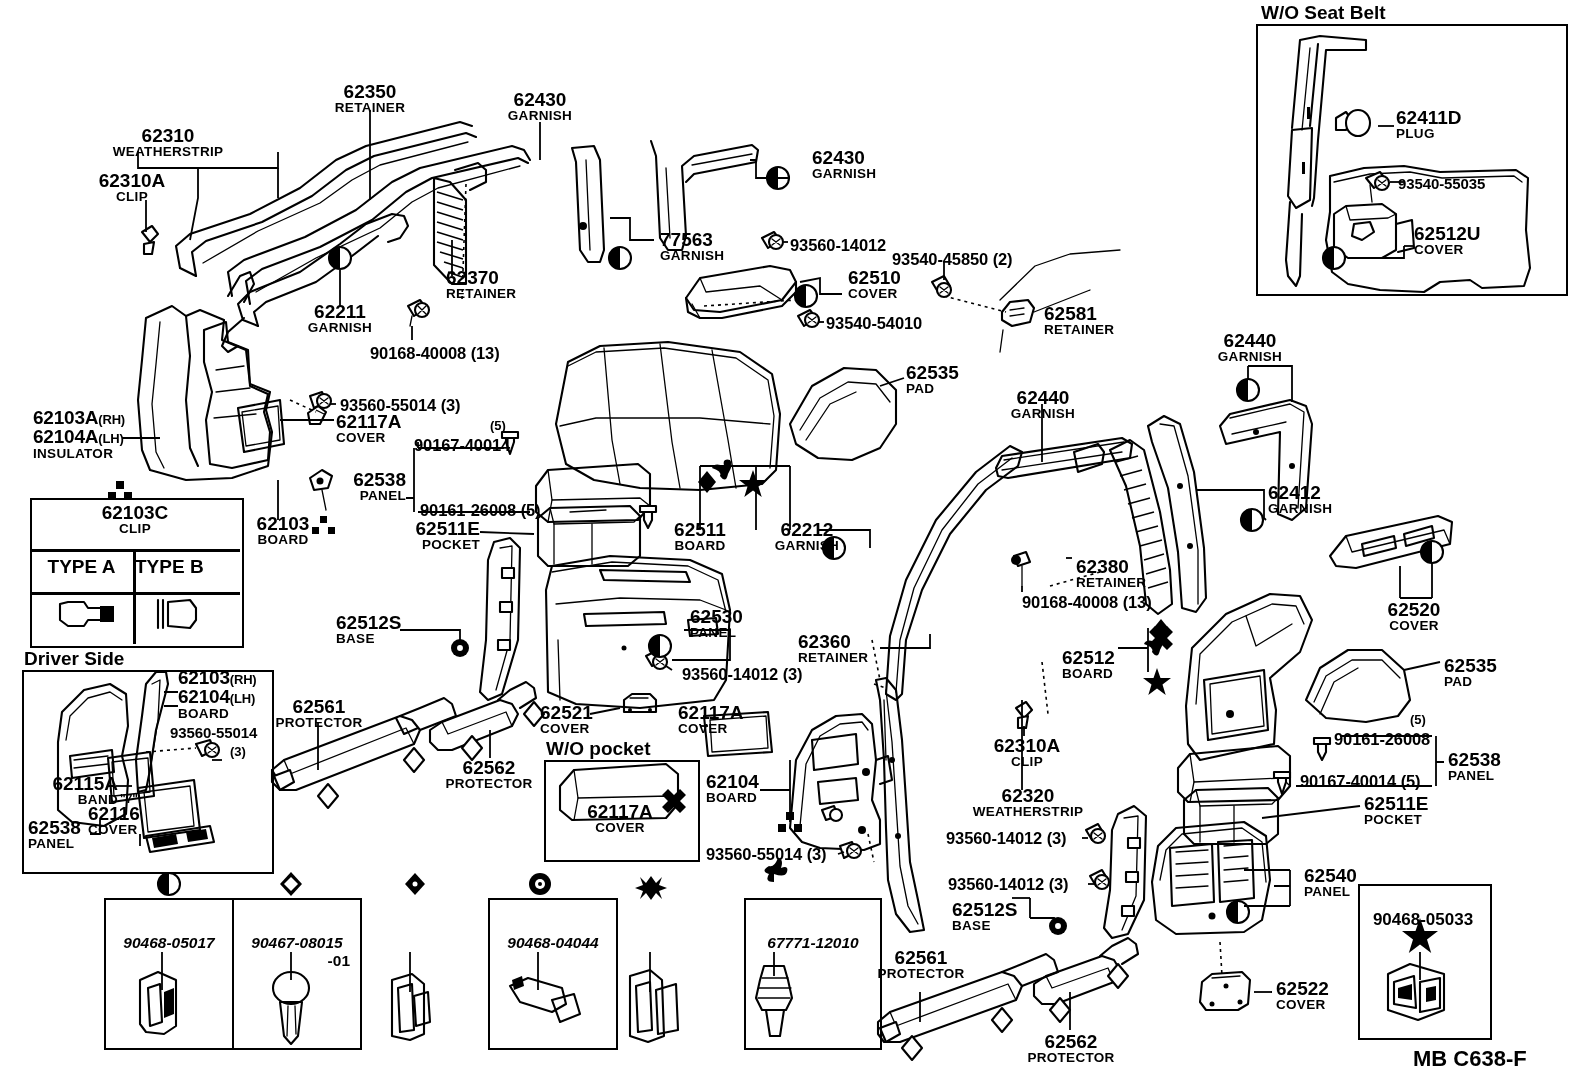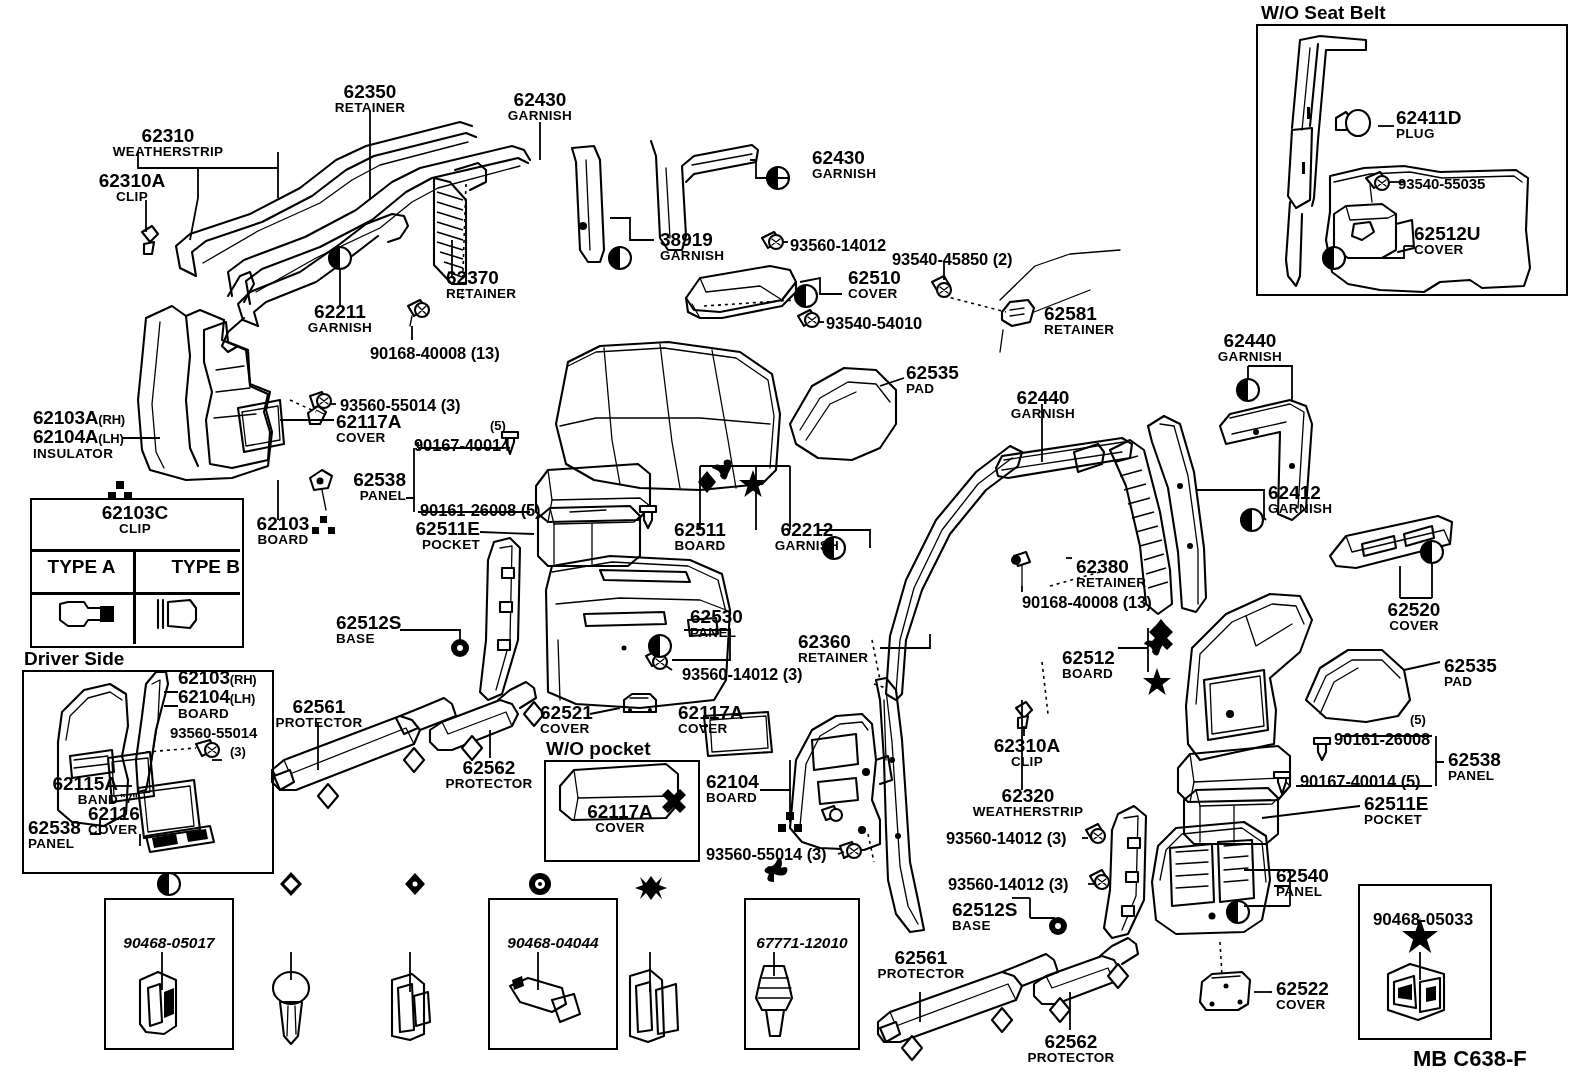--- a/index.html
+++ b/index.html
@@ -765,21 +765,21 @@
 </div>
 <div class="lbl" style="left:446px;top:268px">
   <span class="num">62370</span>
   <span class="sub">RETAINER</span>
 </div>
 <div class="lbl c" style="left:275px;top:302px;width:130px">
   <span class="num">62211</span>
   <span class="sub">GARNISH</span>
 </div>
 <div class="lbl" style="left:660px;top:230px">
-  <span class="num">38919</span>
+  <span class="num">77563</span>
   <span class="sub">GARNISH</span>
 </div>
 <div class="lbl" style="left:848px;top:268px">
   <span class="num">62510</span>
   <span class="sub">COVER</span>
 </div>
 <div class="lbl" style="left:1044px;top:304px">
   <span class="num">62581</span>
   <span class="sub">RETAINER</span>
 </div>
@@ -895,21 +895,21 @@
   <span class="sub">CLIP</span>
 </div>
 <div class="lbl c" style="left:948px;top:786px;width:160px">
   <span class="num">62320</span>
   <span class="sub">WEATHERSTRIP</span>
 </div>
 <div class="lbl" style="left:952px;top:900px">
   <span class="num">62512S</span>
   <span class="sub">BASE</span>
 </div>
-<div class="lbl" style="left:1276px;top:866px">
+<div class="lbl" style="left:1304px;top:866px">
   <span class="num">62540</span>
   <span class="sub">PANEL</span>
 </div>
 <div class="lbl" style="left:1276px;top:979px">
   <span class="num">62522</span>
   <span class="sub">COVER</span>
 </div>
 <div class="lbl c" style="left:862px;top:948px;width:118px">
   <span class="num">62561</span>
   <span class="sub">PROTECTOR</span>
@@ -952,21 +952,21 @@
 
 <div class="box" style="left:30px;top:498px;width:210px;height:146px"></div>
 <div class="ln lnh" style="left:30px;top:549px;width:210px;height:2.5px;background:#000"></div>
 <div class="ln lnh" style="left:30px;top:592px;width:210px;height:2.5px;background:#000"></div>
 <div class="ln lnv" style="left:133px;top:549px;width:2.5px;height:95px;background:#000"></div>
 <div class="lbl c" style="left:30px;top:503px;width:210px">
   <span class="num">62103C</span>
   <span class="sub">CLIP</span>
 </div>
 <div style="position:absolute;left:30px;top:556px;width:103px;text-align:center;font-size:19px;font-weight:bold">TYPE  A</div>
-<div style="position:absolute;left:135px;top:556px;width:105px;text-align:right;font-size:19px;font-weight:bold">TYPE  B</div>
+<div style="position:absolute;left:135px;top:556px;width:105px;text-align:left;font-size:19px;font-weight:bold">TYPE  B</div>
 
 <div class="hdr" style="left:24px;top:648px">Driver Side</div>
 <div class="box" style="left:22px;top:670px;width:248px;height:200px"></div>
 <div class="lbl" style="left:178px;top:668px">
   <span style="display:block;font-size:19px">
     <span>62103</span><span class="paren">(RH)</span>
   </span>
   <span style="display:block;font-size:19px">
     <span>62104</span><span class="paren">(LH)</span>
   </span>
@@ -990,24 +990,28 @@
 <div class="box" style="left:544px;top:760px;width:152px;height:98px"></div>
 <div class="lbl c" style="left:564px;top:802px;width:112px">
   <span class="num">62117A</span>
   <span class="sub">COVER</span>
 </div>
 
 <div id="legend">
   <div class="cell" style="left:0px;width:130px;">
     <div class="legnum">90468-05017</div>
   </div>
+  <div class="cell" style="left:128px;width:130px;">
+    <div class="legnum">90467-08015</div>
+    <div class="legnum2" style="top:52px;text-align:right;padding-right:10px;box-sizing:border-box">-01</div>
+  </div>
   <div class="cell" style="left:384px;width:130px;">
     <div class="legnum">90468-04044</div>
   </div>
-  <div class="cell" style="left:640px;width:116px;">
+  <div class="cell" style="left:640px;width:138px;">
     <div class="legnum">67771-12010</div>
   </div>
 </div>
 
 <svg style="position:absolute;left:0;top:0;width:1592px;height:1092px;pointer-events:none">
   <g>
     <circle cx="169" cy="884" r="11" fill="#fff" stroke="#000" stroke-width="2.1"></circle>
     <path d="M169 873 a11 11 0 0 0 0 22 Z" fill="#000"></path>
   </g>
   <g>

